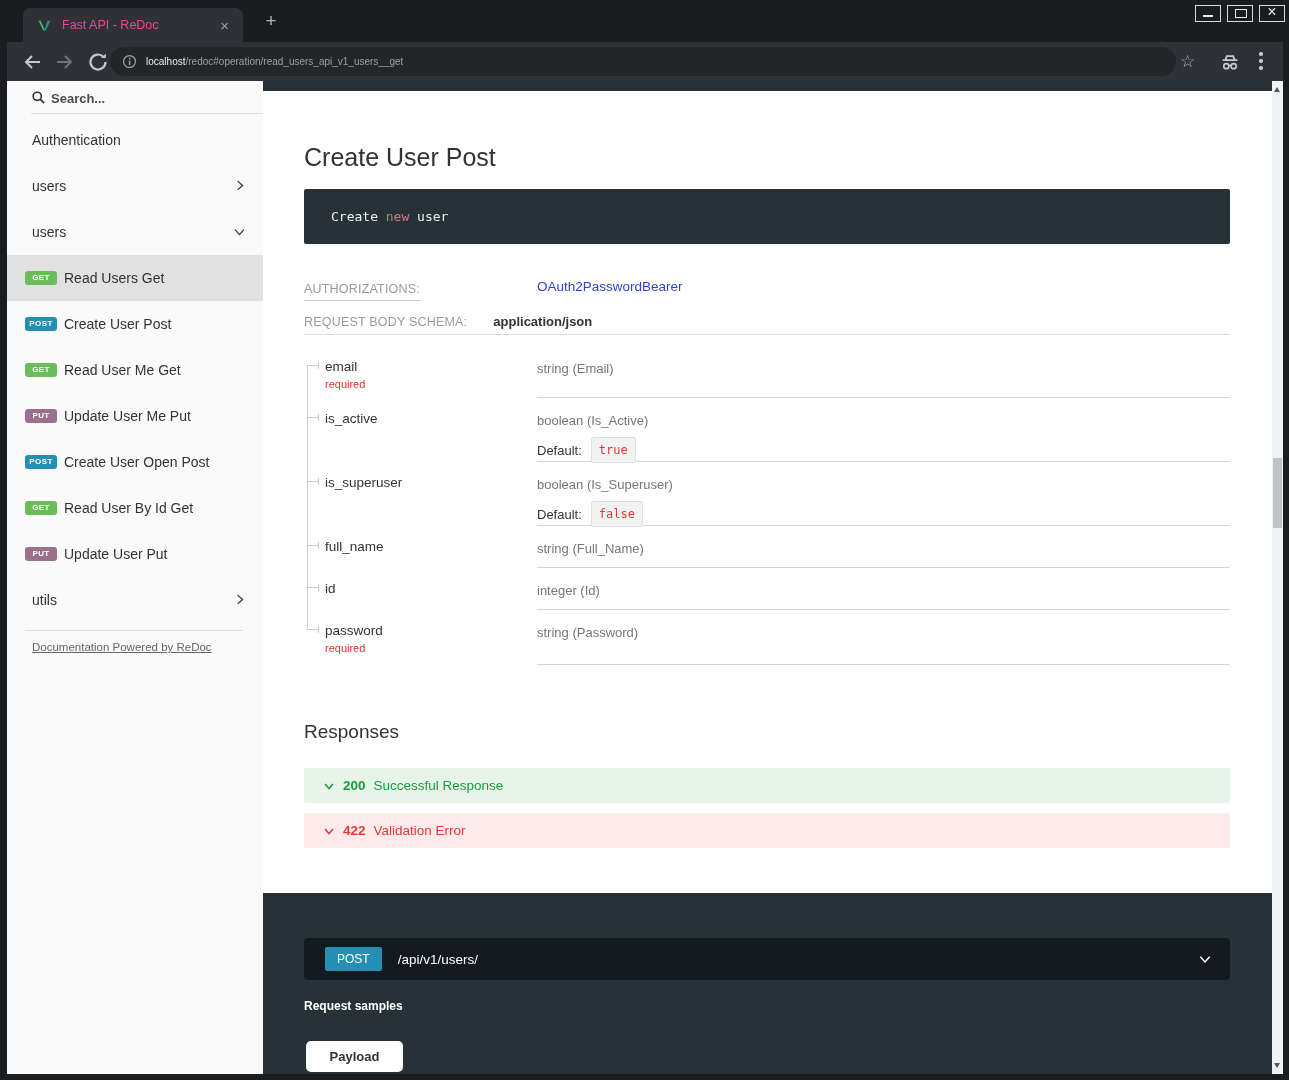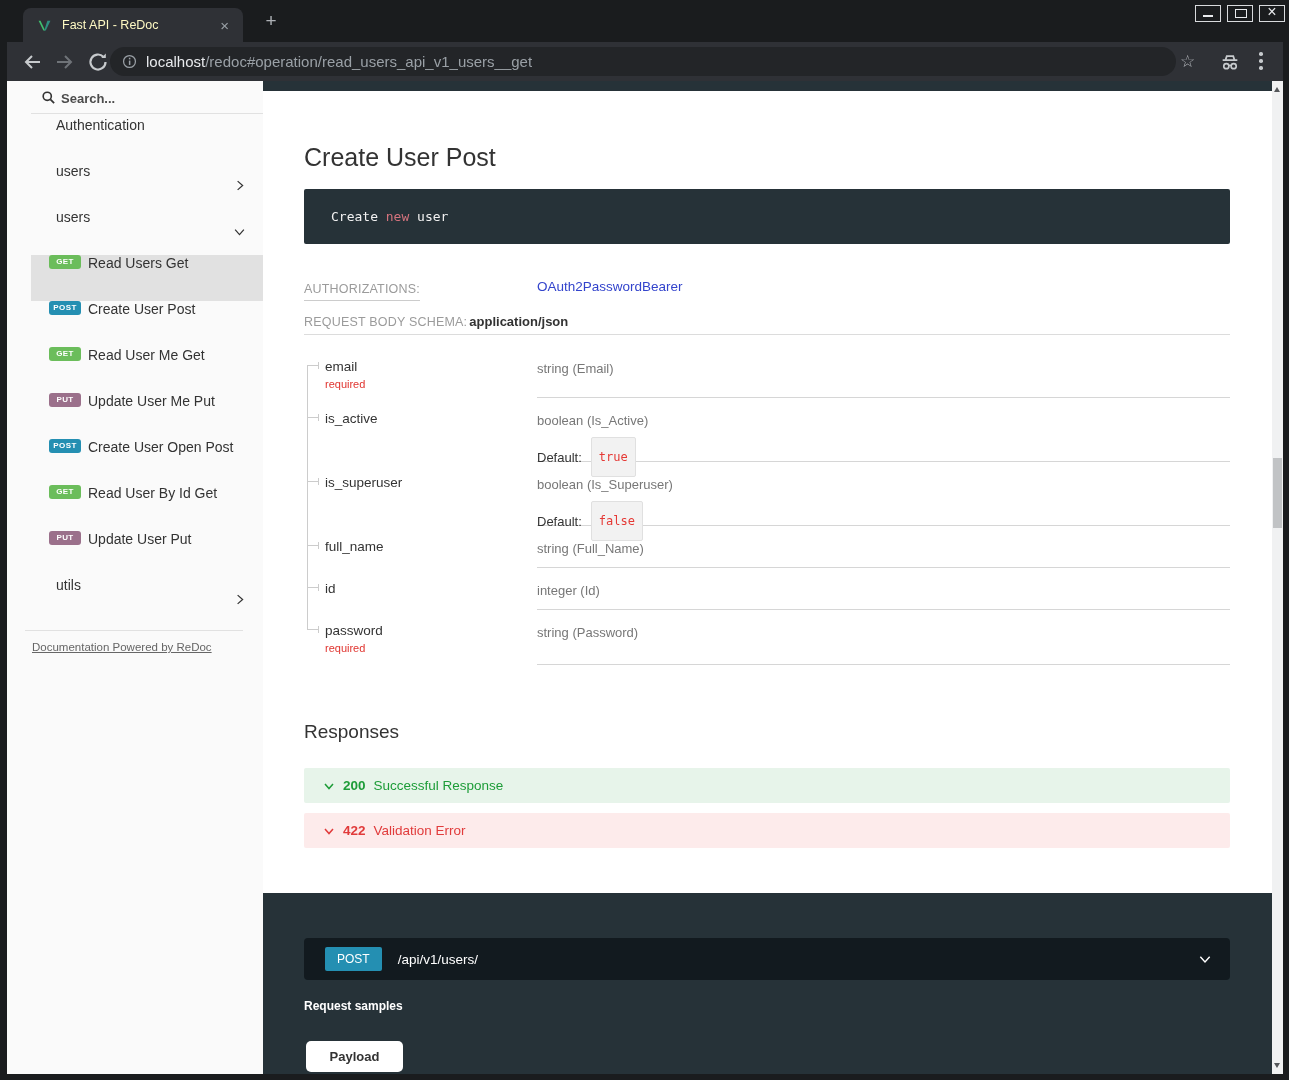--- a/index.html
+++ b/index.html
@@ -5,55 +5,55 @@
   * { margin:0; padding:0; box-sizing:border-box; }
   html,body { width:1289px; height:1080px; overflow:hidden; }
   body { font-family:"Liberation Sans", sans-serif; }
 
   .window { position:absolute; inset:0; width:1289px; height:1080px; background:#1a1c1e; }
 
   
   .tabbar { position:absolute; left:0; top:0; right:0; height:42px; background:#1a1c1e; }
   .tab { position:absolute; left:23px; top:8px; width:220px; height:34px; background:#2f3136;
          border-radius:8px 8px 0 0; display:flex; align-items:center; padding-left:14px; gap:10px; }
-  .tab-title { color:#fef9c3; font-size:12.5px; flex:1; white-space:nowrap; overflow:hidden; }
+  .tab-title { color:#ec4899; font-size:12.5px; flex:1; white-space:nowrap; overflow:hidden; }
   .tab-close { color:#9aa0a6; font-size:15px; margin-right:14px; cursor:default; line-height:1; }
   .newtab { position:absolute; left:260px; top:10px; width:22px; height:22px; color:#aeb1b6;
             font-size:19px; text-align:center; line-height:21px; }
   .wincontrols { position:absolute; right:4px; top:5px; display:flex; gap:6px; }
   .winbtn { width:26px; height:17px; border:1.5px solid #d8dadd; position:relative; }
   .winbtn.min::after { content:""; position:absolute; left:7px; right:7px; bottom:4px; border-top:2px solid #e8eaed; }
   .winbtn.max::after { content:""; position:absolute; left:7px; top:3px; width:10px; height:7px; border:1.8px solid #e8eaed; }
   .winbtn.cls::after { content:"×"; position:absolute; left:0; right:0; top:-3px; text-align:center; color:#e8eaed; font-size:16px; }
 
   
   .toolbar { position:absolute; left:7px; right:6px; top:42px; height:39px; background:#2f3136; }
   .navicon { position:absolute; top:8px; width:24px; height:24px; }
   .omnibox { position:absolute; left:103px; top:5px; width:1066px; height:29px; background:#232528;
              border-radius:15px; display:flex; align-items:center; padding-left:12px; gap:9px; }
-  .url { font-size:15px; white-space:nowrap; overflow:hidden; }
+  .url { font-size:10px; white-space:nowrap; overflow:hidden; }
   .url .host { color:#e8eaed; }
   .url .rest { color:#9aa0a6; }
   .star { position:absolute; left:1173px; top:9px; color:#aeb1b6; font-size:17px; }
   .menudots { position:absolute; left:1252px; top:10px; width:4px; }
   .menudots i { display:block; width:3.5px; height:3.5px; border-radius:50%; background:#c7cacd; margin-bottom:3.5px; }
 
   
   .page { position:absolute; left:7px; right:6px; top:81px; bottom:6px; background:#fff; }
 
   
   .sidebar { position:absolute; left:0; top:0; bottom:0; width:256px; background:#fafafa; }
-  .searchbox { position:absolute; top:0; left:0; right:13px; height:33px;margin-left:10px; }
+  .searchbox { position:absolute; top:0; left:0; right:13px; height:33px; }
   .searchbox svg { position:absolute; left:24px; top:9px; }
   .searchbox input { position:absolute; left:44px; top:6px; right:8px; height:22px; border:0; background:transparent;
                      font-family:"Liberation Sans",sans-serif; font-size:13px; font-weight:700; color:#333; outline:none; }
   .searchbox input::placeholder { color:#4c4c4c; opacity:1; }
   .search-divider { position:absolute; left:24px; right:0; top:32px; border-top:1px solid #e1e1e1; }
   .navlist { position:absolute; top:36px; left:0; right:0; }
-  .nav-item { height:46px; display:flex; align-items:flex-start; position:relative; cursor:pointer;margin-left:24px; }
+  .nav-item { height:46px; display:flex; align-items:center; position:relative; cursor:pointer; }
   .nav-section { padding-left:25px; font-size:14px; color:#333; }
   .nav-op { padding-left:18px; font-size:14px; color:#333; gap:7px; }
   .nav-item.selected { background:#e1e1e1; }
   .chev { position:absolute; right:16px; top:15px; }
   .badge { display:inline-block; width:32px; height:14px; border-radius:3px; color:#fff; font-size:8px;
            font-weight:700; text-align:center; line-height:14px; letter-spacing:.4px; }
   .badge.get { background:#6bbd5b; }
   .badge.post { background:#248fb2; }
   .badge.put { background:#9b708b; }
   .side-divider { position:absolute; top:549px; left:18px; right:20px; border-top:1px solid #e1e1e1; }
@@ -66,38 +66,38 @@
   .op-title { position:absolute; left:41px; top:62px; font-size:25px; color:#333; font-weight:400; }
   .codeblock { position:absolute; left:41px; top:108px; width:926px; height:55px; background:#263238;
                border-radius:2px; display:flex; align-items:center; padding-left:27px;
                font-family:"DejaVu Sans Mono",monospace; font-size:13px; color:#f2f2f2; }
   .codeblock .kw { color:#d4737d; }
 
   .auth-row { position:absolute; left:41px; top:198px; width:926px; height:22px; }
   .kv-label { font-size:12.5px; color:#9b9b9b; letter-spacing:.2px; }
   .auth-row .kv-label { display:inline-block; border-bottom:1px solid #ccc; padding-bottom:4px; }
   .auth-row .kv-value { position:absolute; left:233px; top:0; font-size:13.5px; color:#3344cc; cursor:pointer; }
-  .body-row { position:absolute; left:41px; top:233px; display:flex; align-items:flex-end; gap:2px; }
+  .body-row { position:absolute; left:41px; top:233px; display:flex; align-items:flex-end; gap:26px; }
   .body-row .kv-value { font-size:13px; color:#333; font-weight:700; }
   .header-divider { position:absolute; left:41px; top:253px; width:926px; border-top:1px solid #dcdcdc; }
 
   
   .schema { position:absolute; left:41px; top:265px; width:926px; }
   .schema .vline { position:absolute; left:3px; top:19px; height:265px; border-left:1px solid #ccc; }
   .srow { display:flex; position:relative; }
   .srow .tick { position:absolute; left:3px; top:19px; width:11px; border-top:1px solid #ccc; }
   .srow .tickend { position:absolute; left:14px; top:16px; height:7px; border-left:1px solid #ccc; }
   .cell-name { width:233px; padding:13px 0 0 21px; }
   .fname { font-size:13.5px; color:#333; }
   .freq { font-size:11px; color:#e0342f; margin-top:4px; }
   .cell-type { flex:1; padding-top:13px; border-bottom:1px solid #d6d6d6; }
   .ftype { font-size:13px; color:#777; }
   .fdefault { margin-top:8px; font-size:13px; color:#333; display:flex; align-items:center; }
   .defbadge { margin-left:9px; font-family:"DejaVu Sans Mono",monospace; font-size:12px; color:#e53935;
-              background:#f2f2f2; border:1px solid #e0e0e0; border-radius:2px; padding:12px 7px; }
+              background:#f2f2f2; border:1px solid #e0e0e0; border-radius:2px; padding:5px 7px; }
   .h52{height:52px} .h64{height:64px} .h42{height:42px} .h55{height:55px}
 
   .responses-h { position:absolute; left:41px; top:640px; font-size:19px; color:#333; font-weight:400; }
   .resp { position:absolute; left:41px; width:926px; height:35px; border-radius:2px; display:flex;
           align-items:center; padding-left:19px; gap:8px; font-size:13.5px; cursor:pointer; }
   .resp.ok { top:687px; background:#e7f4ea; color:#1d9c38; }
   .resp.err { top:732px; background:#fdebeb; color:#e13b3b; }
   .resp .code { font-weight:700; }
 
   

